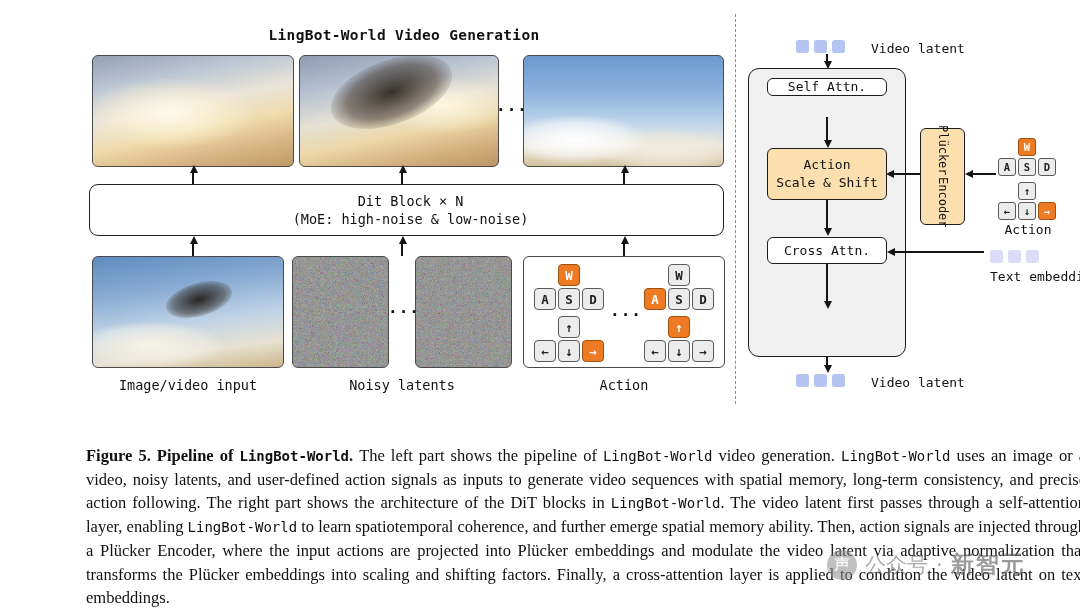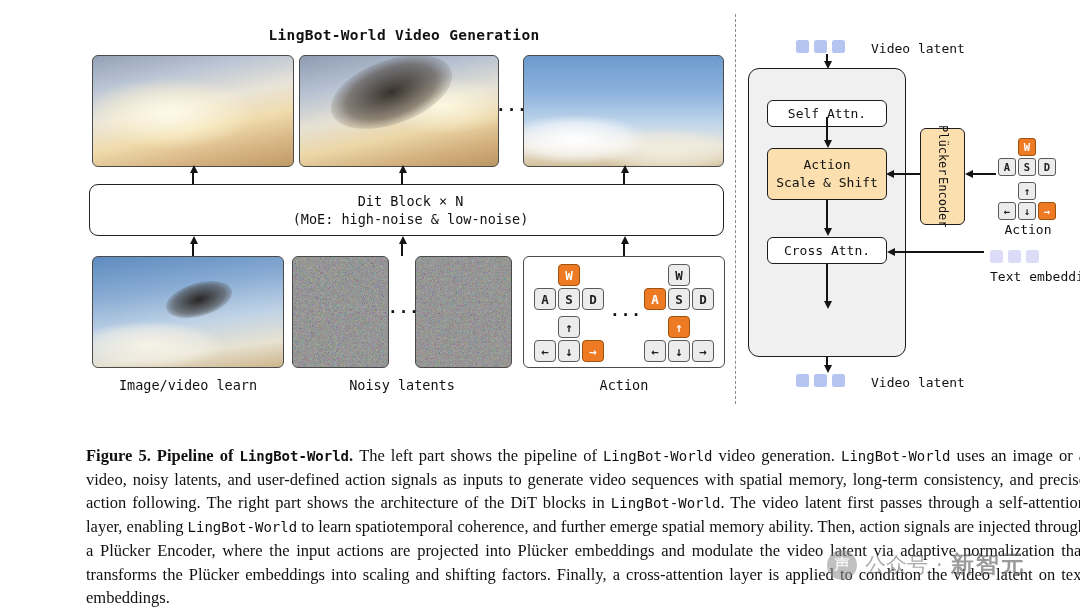--- a/index.html
+++ b/index.html
@@ -175,38 +175,38 @@
         <span class="key on">↑</span>
       </div>
       <div class="krow">
         <span class="key">←</span>
         <span class="key">↓</span>
         <span class="key">→</span>
       </div>
     </div>
   </div>
 
-  <div class="io-label" style="left:48px;width:192px;">Image/video learn</div>
+  <div class="io-label" style="left:48px;width:192px;">Image/video input</div>
   <div class="io-label" style="left:248px;width:220px;">Noisy latents</div>
   <div class="io-label" style="left:479px;width:202px;">Action</div>
 
   <div class="divider"></div>
 
   <div class="sq-row" style="left:752px;top:40px;">
     <span class="sq"></span>
     <span class="sq"></span>
     <span class="sq"></span>
   </div>
   <div class="small-label" style="left:827px;top:41px;">Video latent</div>
 
   <div class="line-v head-down" style="left:782px;top:54px;height:8px;"></div>
 
   <div class="dit-shell"></div>
 
-  <div class="blk" style="top:100px;height:27px;">
+  <div class="blk" style="top:78px;height:18px;">
     <div>Self Attn.</div>
   </div>
   <div class="line-v head-down" style="left:782px;top:117px;height:24px;"></div>
 
   <div class="blk tan" style="top:148px;height:52px;">
     <div>Action</div>
     <div>Scale &amp; Shift</div>
   </div>
   <div class="line-v head-down" style="left:782px;top:200px;height:29px;"></div>
 

